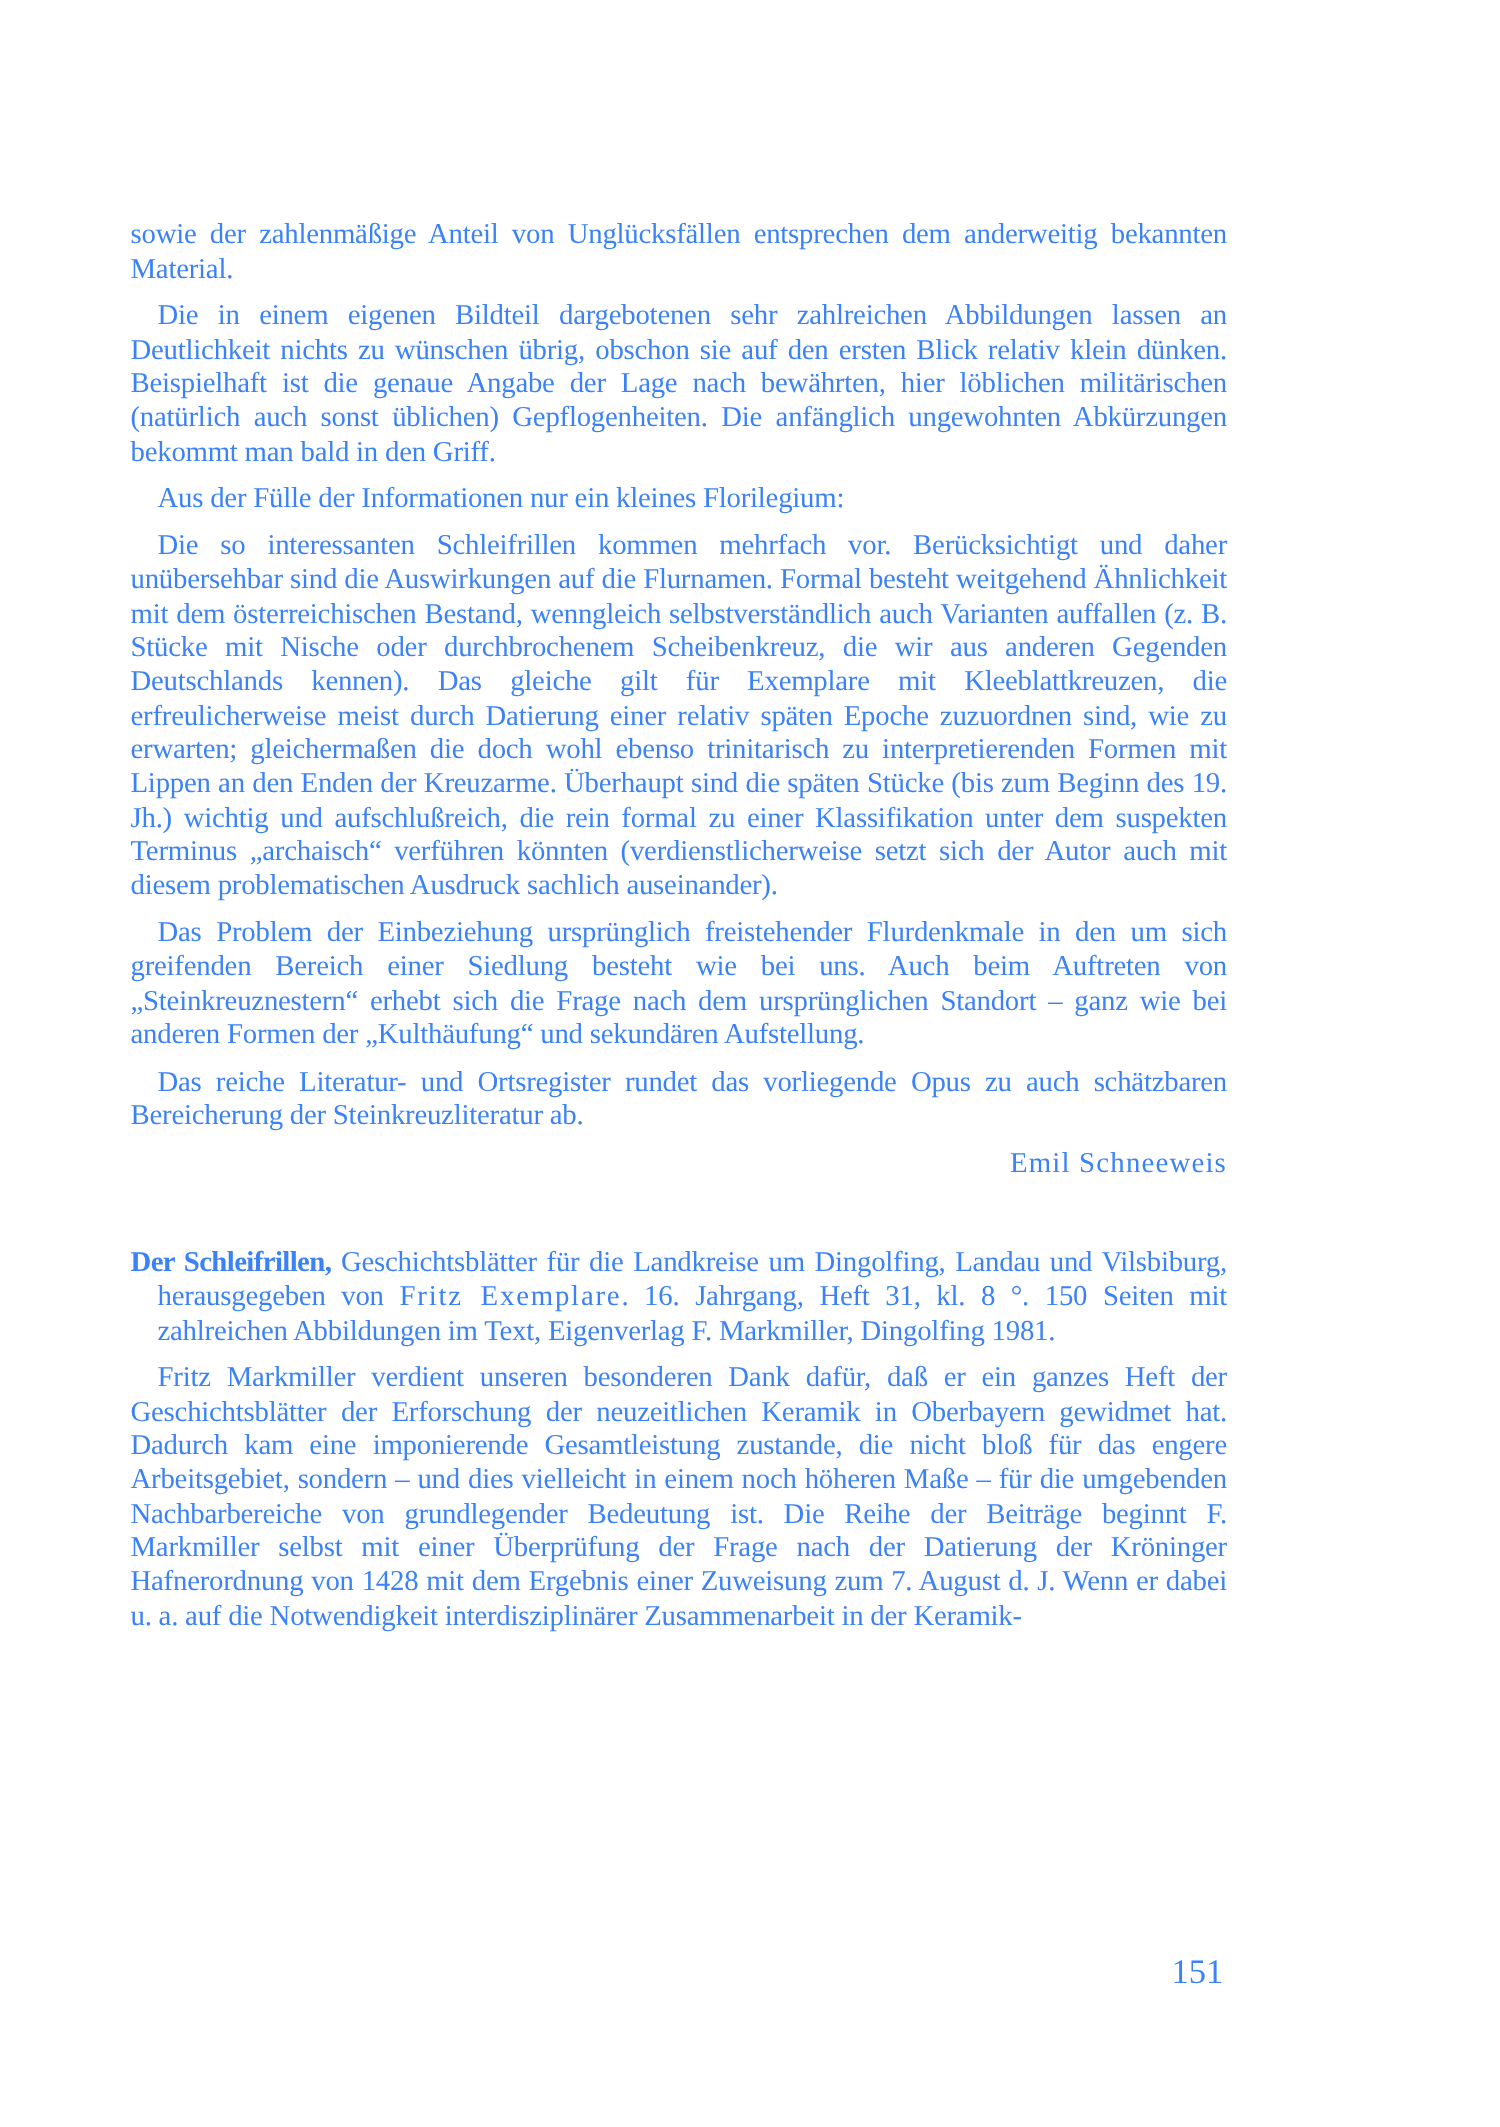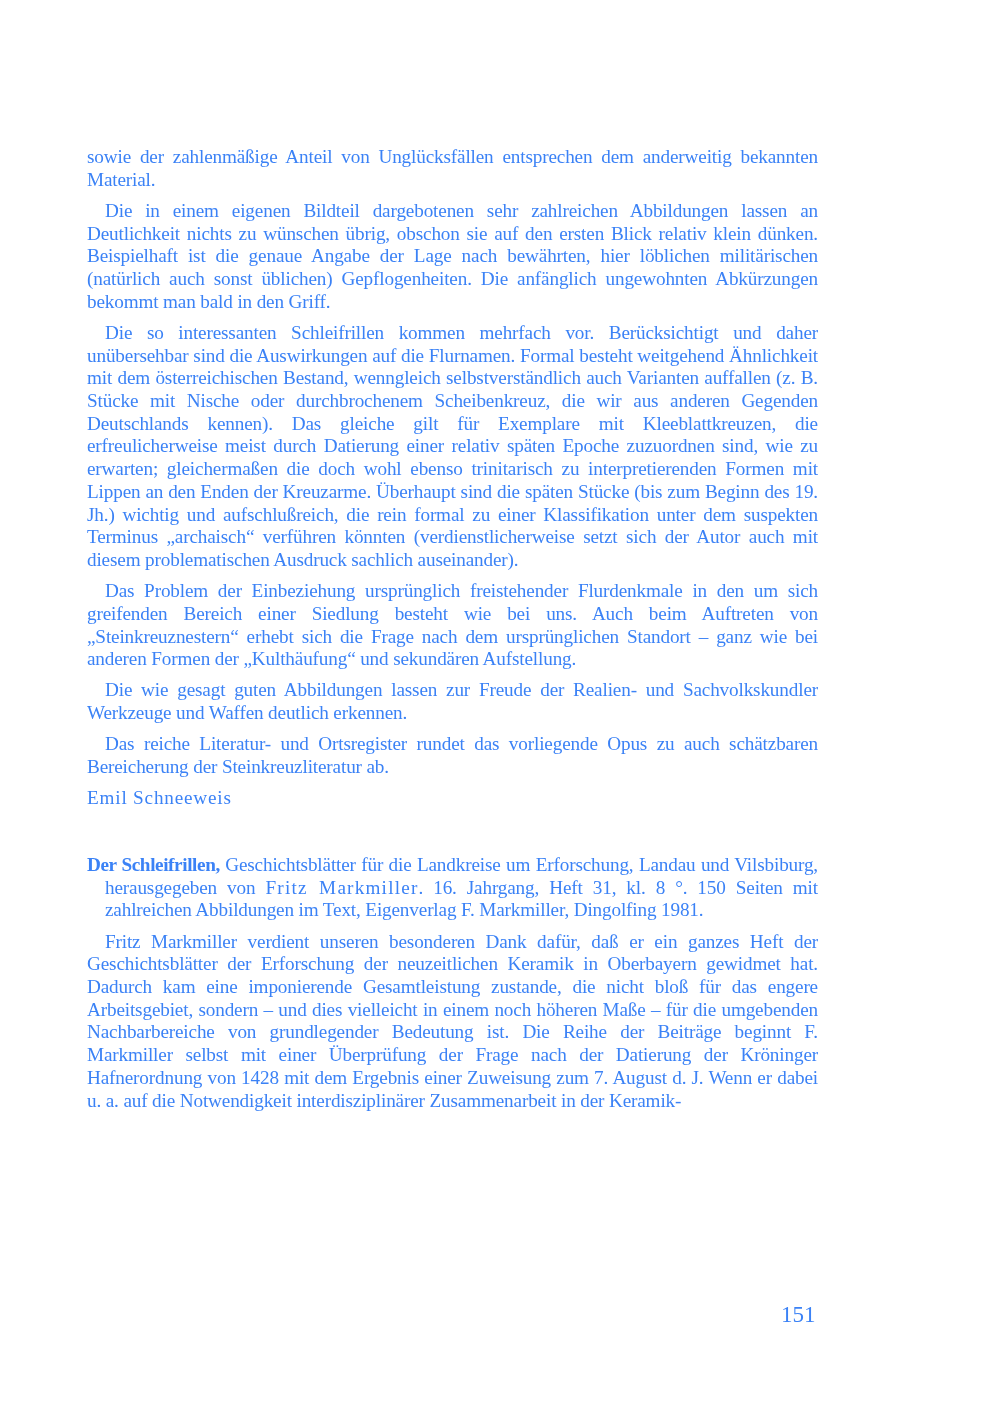--- a/index.html
+++ b/index.html
@@ -6,39 +6,39 @@
   body { width: 1000px; height: 1418px; position: relative; overflow: hidden; }
   .page {
     position: absolute; left: 87px; top: 146px; width: 731px;
     font-family: Liberation Serif, serif;
     font-size: 19.2px; line-height: 22.7px; color: #3b82f6;
     text-align: justify; letter-spacing: -0.15px;
   }
   p { margin: 0 0 8.5px 0; }
   p.indent { text-indent: 18px; }
   p.first { text-indent: 0; }
-  .sig { text-align: left; letter-spacing: 0.8px; margin-top: 4px; }
+  .sig { text-align: right; letter-spacing: 0.8px; margin-top: 4px; }
   .entry { margin-top: 44px; padding-left: 18px; text-indent: -18px; }
   .entry b { font-weight: bold; letter-spacing: -0.4px; }
   .sp { letter-spacing: 1.2px; }
   .pagenum {
     position: absolute; left: 781px; top: 1302px;
     font-family: "Liberation Serif", "DejaVu Serif", serif;
     font-size: 23px; color: #3b82f6;
   }
 </style>
 </head>
 <body>
 
 <div class="page">
   <p class="first">sowie der zahlenmäßige Anteil von Unglücksfällen entsprechen dem anderweitig bekannten Material.</p>
   <p class="indent">Die in einem eigenen Bildteil dargebotenen sehr zahlreichen Abbildungen lassen an Deutlichkeit nichts zu wünschen übrig, obschon sie auf den ersten Blick relativ klein dünken. Beispielhaft ist die genaue Angabe der Lage nach bewährten, hier löblichen militärischen (natürlich auch sonst üblichen) Gepflogenheiten. Die anfänglich ungewohnten Abkürzungen bekommt man bald in den Griff.</p>
+  <p class="indent">Aus der Fülle der Informationen nur ein kleines Florilegium:</p>
   <p class="indent">Die so interessanten Schleifrillen kommen mehrfach vor. Berücksichtigt und daher unübersehbar sind die Auswirkungen auf die Flurnamen. Formal besteht weitgehend Ähnlichkeit mit dem österreichischen Bestand, wenngleich selbstverständlich auch Varianten auffallen (z. B. Stücke mit Nische oder durchbrochenem Scheibenkreuz, die wir aus anderen Gegenden Deutschlands kennen). Das gleiche gilt für Exemplare mit Kleeblattkreuzen, die erfreulicherweise meist durch Datierung einer relativ späten Epoche zuzuordnen sind, wie zu erwarten; gleichermaßen die doch wohl ebenso trinitarisch zu interpretierenden Formen mit Lippen an den Enden der Kreuzarme. Überhaupt sind die späten Stücke (bis zum Beginn des 19. Jh.) wichtig und aufschlußreich, die rein formal zu einer Klassifikation unter dem suspekten Terminus „archaisch“ verführen könnten (verdienstlicherweise setzt sich der Autor auch mit diesem problematischen Ausdruck sachlich auseinander).</p>
   <p class="indent">Das Problem der Einbeziehung ursprünglich freistehender Flurdenkmale in den um sich greifenden Bereich einer Siedlung besteht wie bei uns. Auch beim Auftreten von „Steinkreuznestern“ erhebt sich die Frage nach dem ursprünglichen Standort – ganz wie bei anderen Formen der „Kulthäufung“ und sekundären Aufstellung.</p>
-  <p class="indent">Die wie gesagt guten Abbildungen lassen zur Freude der Realien- und Sachvolkskundler Werkzeuge und Waffen deutlich erkennen.</p>
   <p class="indent">Das reiche Literatur- und Ortsregister rundet das vorliegende Opus zu auch schätzbaren Bereicherung der Steinkreuzliteratur ab.</p>
   <p class="sig">Emil Schneeweis</p>
 
-  <p class="entry"><b>Der Schleifrillen,</b><span> Geschichtsblätter für die Landkreise um Erforschung, Landau und Vilsbiburg, herausgegeben von </span><span class="sp">Fritz Markmiller</span><span>. 16. Jahrgang, Heft 31, kl. 8 °. 150 Seiten mit zahlreichen Abbildungen im Text, Eigenverlag F. Markmiller, Dingolfing 1981.</span></p>
+  <p class="entry"><b>Der Schleifrillen,</b><span> Geschichtsblätter für die Landkreise um Dingolfing, Landau und Vilsbiburg, herausgegeben von </span><span class="sp">Fritz Exemplare</span><span>. 16. Jahrgang, Heft 31, kl. 8 °. 150 Seiten mit zahlreichen Abbildungen im Text, Eigenverlag F. Markmiller, Dingolfing 1981.</span></p>
   <p class="indent">Fritz Markmiller verdient unseren besonderen Dank dafür, daß er ein ganzes Heft der Geschichtsblätter der Erforschung der neuzeitlichen Keramik in Oberbayern gewidmet hat. Dadurch kam eine imponierende Gesamtleistung zustande, die nicht bloß für das engere Arbeitsgebiet, sondern – und dies vielleicht in einem noch höheren Maße – für die umgebenden Nachbarbereiche von grundlegender Bedeutung ist. Die Reihe der Beiträge beginnt F. Markmiller selbst mit einer Überprüfung der Frage nach der Datierung der Kröninger Hafnerordnung von 1428 mit dem Ergebnis einer Zuweisung zum 7. August d. J. Wenn er dabei u. a. auf die Notwendigkeit interdisziplinärer Zusammenarbeit in der Keramik-</p>
 </div>
 
 <div class="pagenum">151</div>
 
 </body></html>

